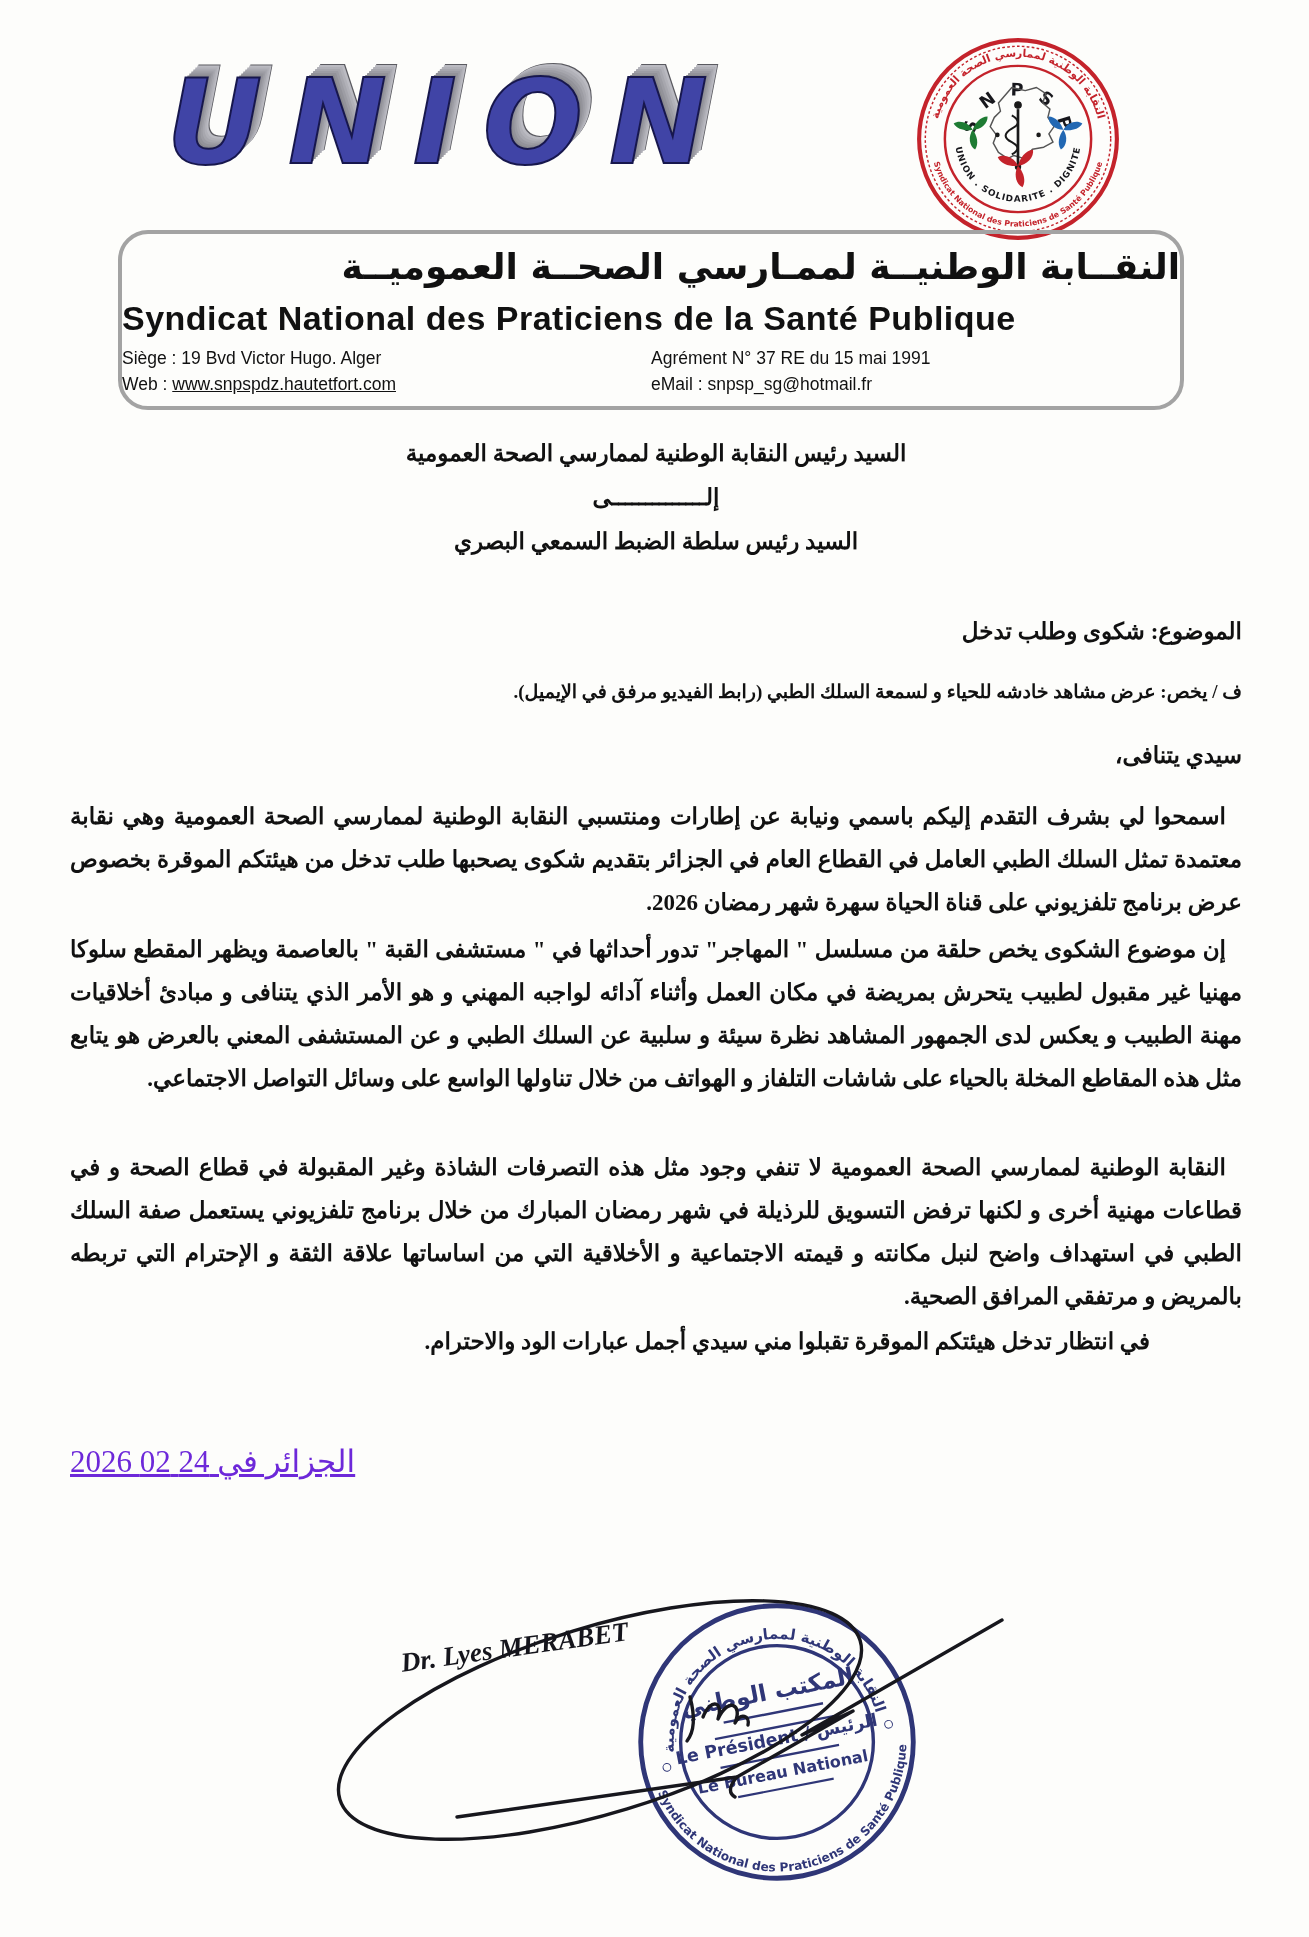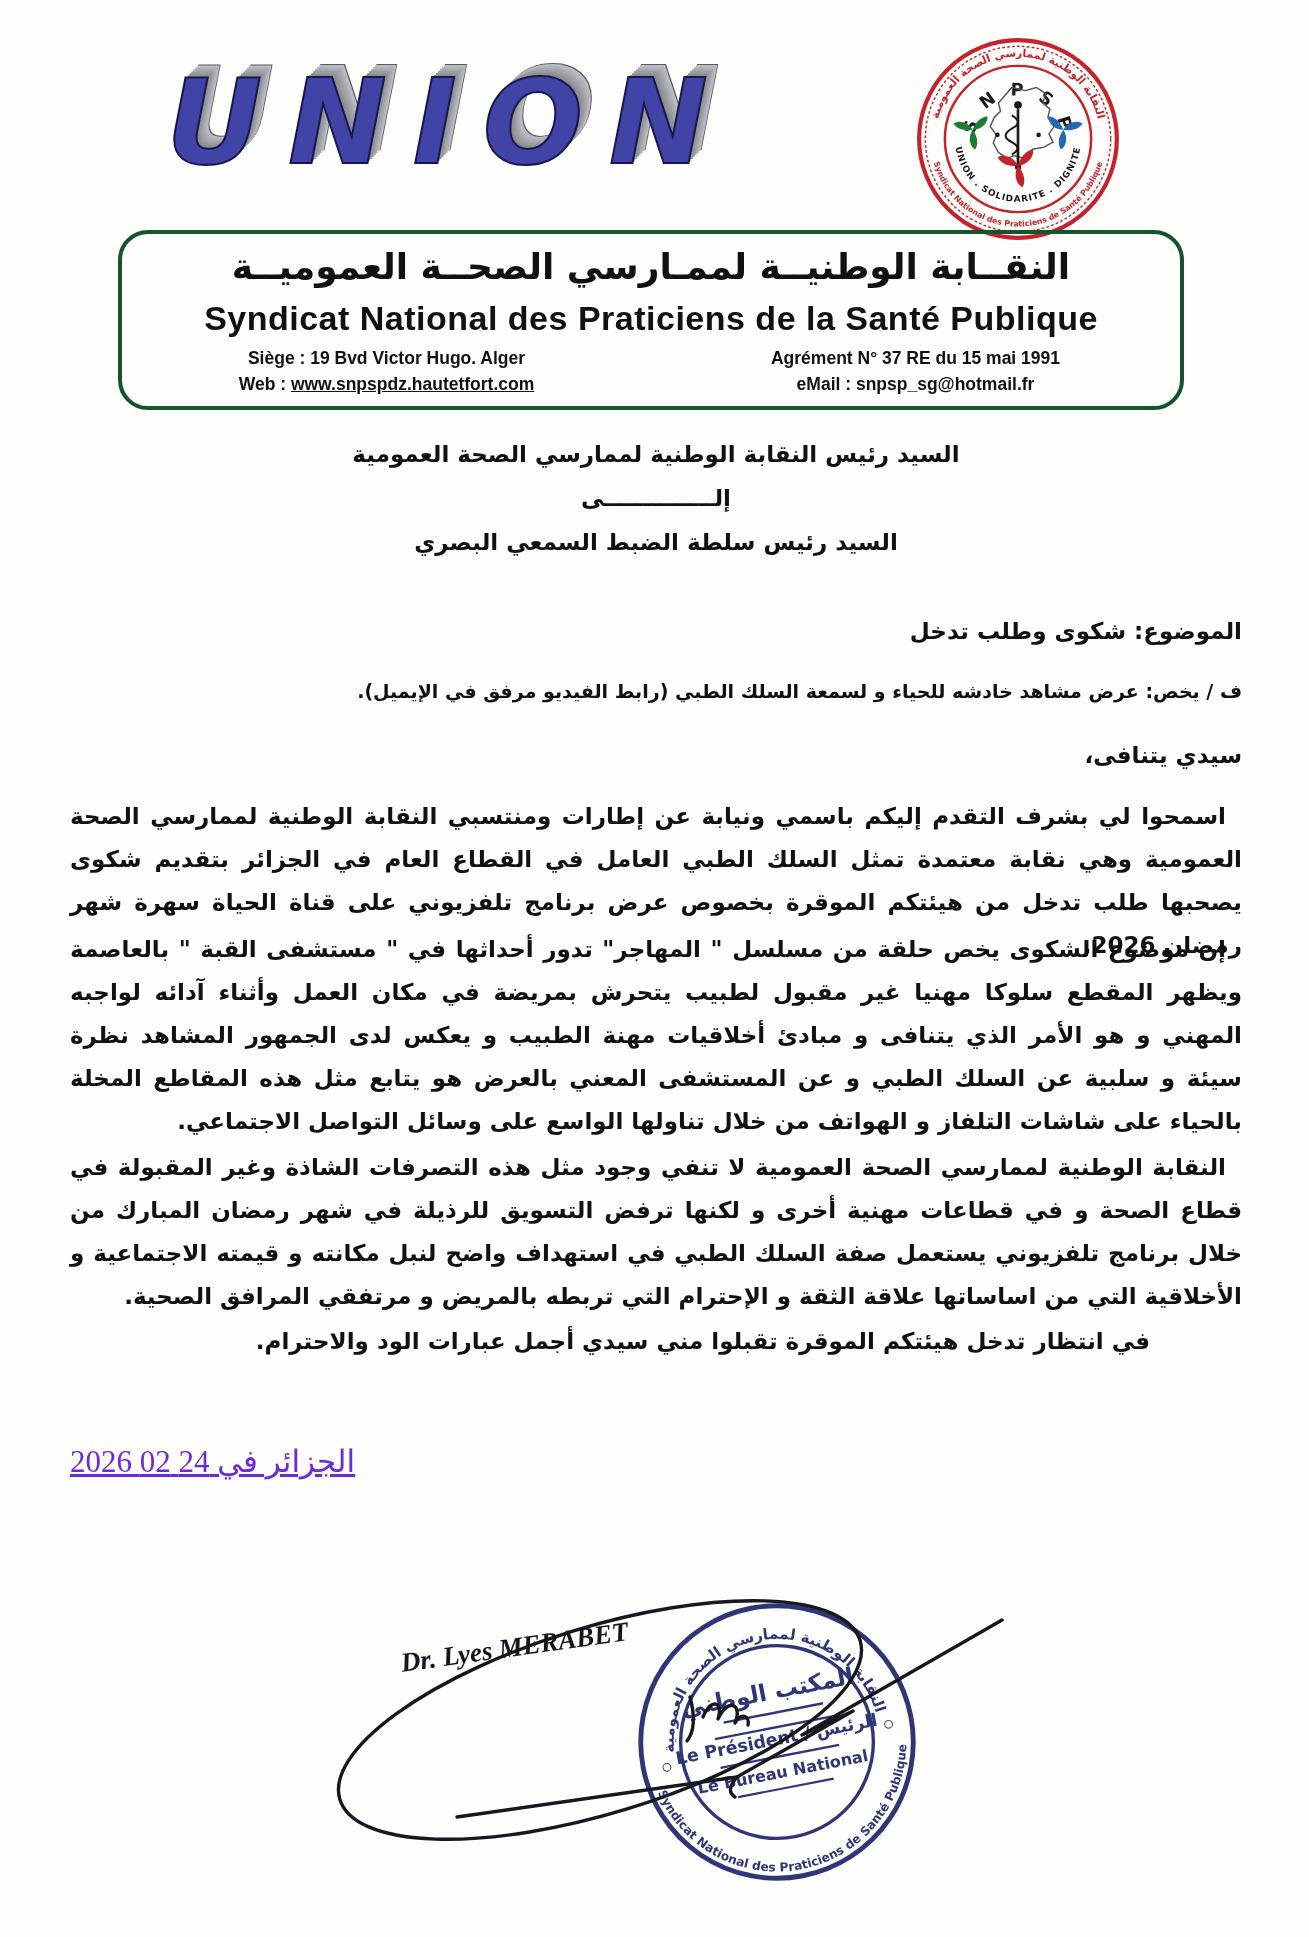--- a/index.html
+++ b/index.html
@@ -24,30 +24,30 @@
   .em-ring{fill:none;stroke:#c4232b;}
   .em-artext{fill:#c4232b;font-size:10.5px;font-weight:bold;}
   .em-frtext{fill:#c4232b;font-size:7.6px;font-weight:bold;}
   .em-snpsp{fill:#17171c;font-size:17px;font-weight:bold;letter-spacing:4px;}
   .em-motto{fill:#17171c;font-size:8.6px;font-weight:bold;letter-spacing:1px;}
   .em-map{fill:none;stroke:#555;stroke-width:1.4;stroke-linejoin:round;}
   .em-staff{stroke:#1a1a1a;fill:none;}
   
   .hbox{
     position:absolute;left:118px;top:230px;width:1066px;height:180px;
-    border:4px solid #14532d;border-radius:30px;background:transparent;
-    text-align:center;box-sizing:border-box;padding-top:12px;
+    border:4px solid #a3a3a3;border-radius:30px;background:transparent;
+    box-sizing:border-box;padding-top:12px;
   }
   .title-ar{font-size:36px;font-weight:bold;direction:rtl;letter-spacing:0;}
   .title-fr{font-family:"Liberation Sans",sans-serif;font-size:34px;font-weight:bold;margin-top:12px;letter-spacing:0.5px;}
-  .contact{display:flex;margin-top:7px;font-family:"Liberation Sans",sans-serif;font-size:17.5px;font-weight:bold;line-height:1.5;}
+  .contact{display:flex;margin-top:7px;font-family:"Liberation Sans",sans-serif;font-size:17.5px;font-weight:normal;line-height:1.5;}
   .contact .col{flex:1;}
   .weburl{text-decoration:underline;}
   
-  .content{position:absolute;left:70px;width:1172px;direction:rtl;}
+  .content{position:absolute;left:70px;width:1172px;direction:rtl;font-family:Liberation Serif, serif;}
   .center{text-align:center;}
   .addressee{top:432px;font-size:23px;font-weight:bold;line-height:44px;}
   .subject{top:618px;font-size:23px;font-weight:bold;}
   .refline{top:680px;font-size:19px;font-weight:bold;}
   .salutation{top:742px;font-size:23px;font-weight:bold;}
   .para{font-size:23px;font-weight:bold;line-height:43px;text-align:justify;text-indent:16px;}
   .p1{top:795px;}
   .p2{top:928px;}
   .p3{top:1146px;}
   .closing{top:1328px;font-size:23px;font-weight:bold;padding-right:92px;box-sizing:border-box;}

